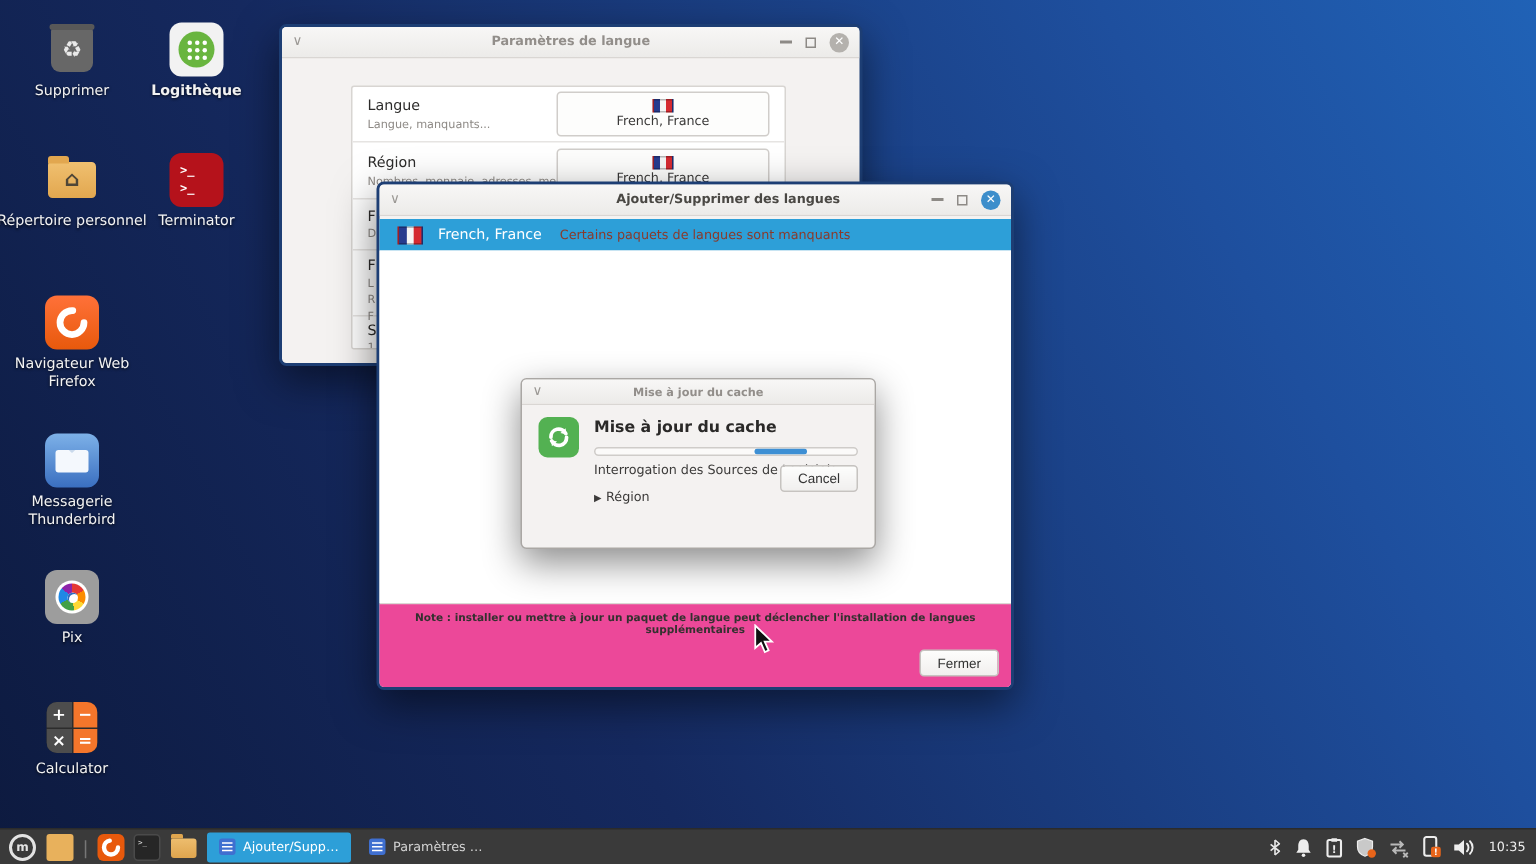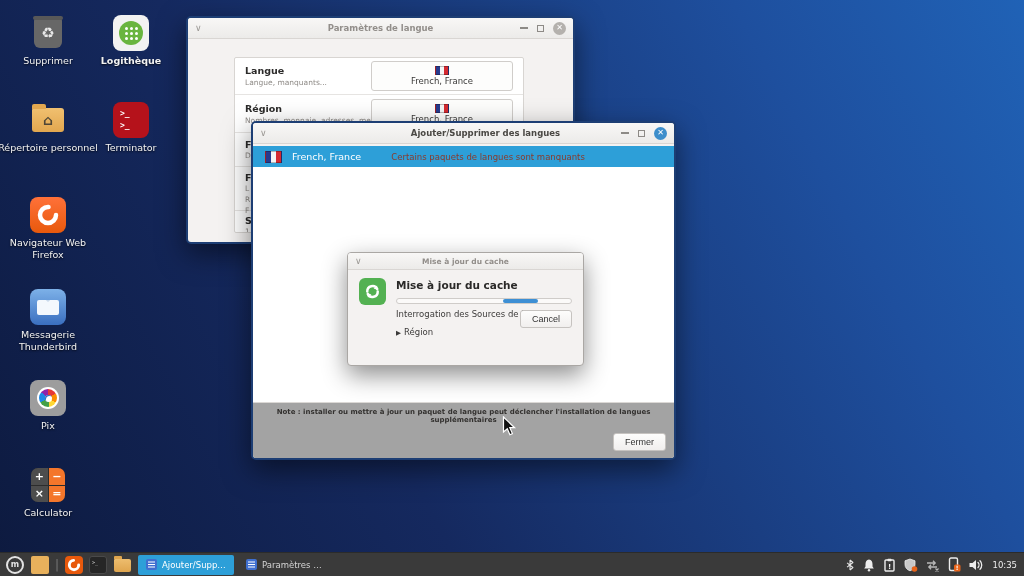--- a/index.html
+++ b/index.html
@@ -75,35 +75,35 @@
 
   .btn { background:linear-gradient(180deg,#fdfdfc,#f1efee); border:1px solid #c6c3c0;
          border-radius:3px; color:#333; font-size:9px; padding:3px 11px; text-align:center; }
 
   
   #settings-win { left:186px; top:16px; width:389px; height:228px; }
   .card { position:absolute; left:46px; top:39px; width:290px; bottom:9px;
           background:#fff; border:1px solid #d8d5d2; border-radius:2px; overflow:hidden; }
   .srow { display:flex; align-items:center; padding:4px 10px; border-bottom:1px solid #e6e4e2; }
   .srow-text { flex:1; min-width:0; }
-  .srow-label { font-size:9.5px; font-weight:bold; color:#2c2b2a; }
+  .srow-label { font-size:9.5px; font-weight:normal; color:#2c2b2a; }
   .srow-sub { font-size:7.5px; color:#8e8a86; margin-top:2px; white-space:nowrap; }
   .srow-btn { width:142px; height:30px; background:#fdfdfc; border:1px solid #d0cdca; border-radius:3px;
               display:flex; flex-direction:column; align-items:center; justify-content:center; gap:1px; }
   .srow-btn .flag { width:14px; height:9px; }
   .srow-val { font-size:8.5px; color:#3a3938; }
   .frag .srow-sub { margin-top:1px; line-height:1.3; }
 
   
   #lang-win { left:251px; top:121px; width:425px; height:339px; display:flex; flex-direction:column; }
   .sel-row { margin-top:2px; height:21px; background:#2d9fd8; display:flex; align-items:center; padding:0 12px; }
   .sel-name { color:#fff; font-size:9.5px; margin-left:10px; }
-  .sel-status { color:#8a3a2b; font-size:8.5px; margin-left:30px; }
+  .sel-status { color:#8a3a2b; font-size:8.5px; margin-left:12px; }
   .lang-list { flex:1; background:#fff; }
-  .lang-bottom { background:#a3a3a3; border-top:1px solid #dbd8d5; padding:5px 8px 7px; border-radius:0 0 3px 3px; }
+  .lang-bottom { background:#ec4899; border-top:1px solid #dbd8d5; padding:5px 8px 7px; border-radius:0 0 3px 3px; }
   .note { text-align:center; font-size:7px; font-weight:bold; color:#33312f; }
   .action-row { display:flex; justify-content:center; gap:6px; margin-top:6px; }
   .close-row { display:flex; justify-content:flex-end; margin-top:9px; }
 
   
   #cache-dialog { position:absolute; left:347px; top:252px; width:237px; height:114px;
                   background:#f4f2f1; border:1px solid #aaa7a4; border-radius:4px;
                   box-shadow:0 9px 24px rgba(0,0,0,.45); }
   #cache-dialog .titlebar { height:17px; }
   #cache-dialog .tb-title { font-size:7.5px; }

